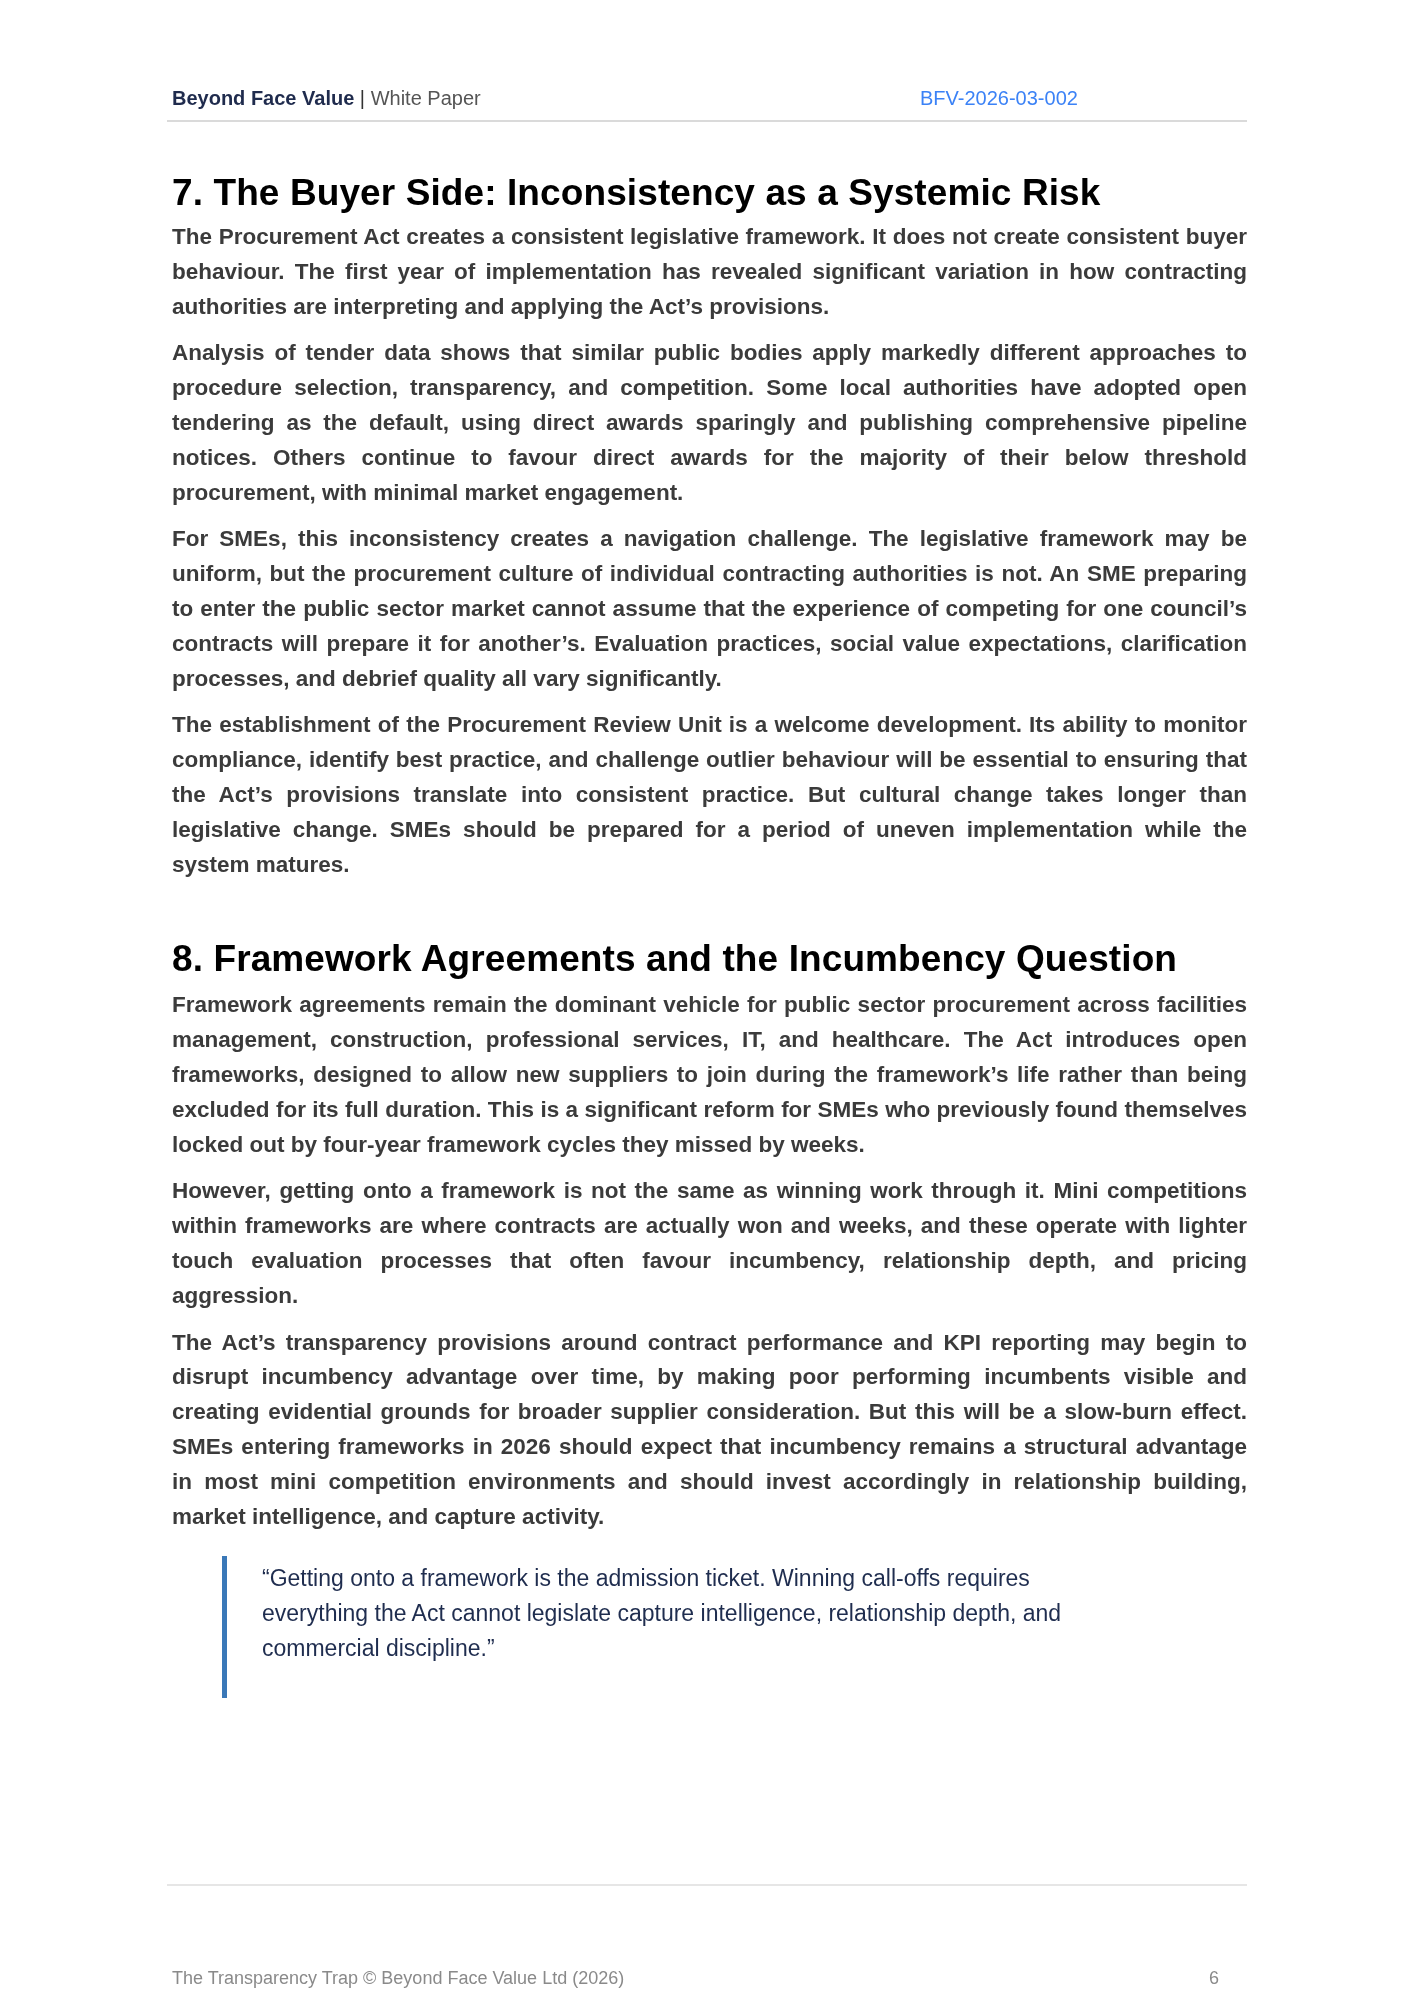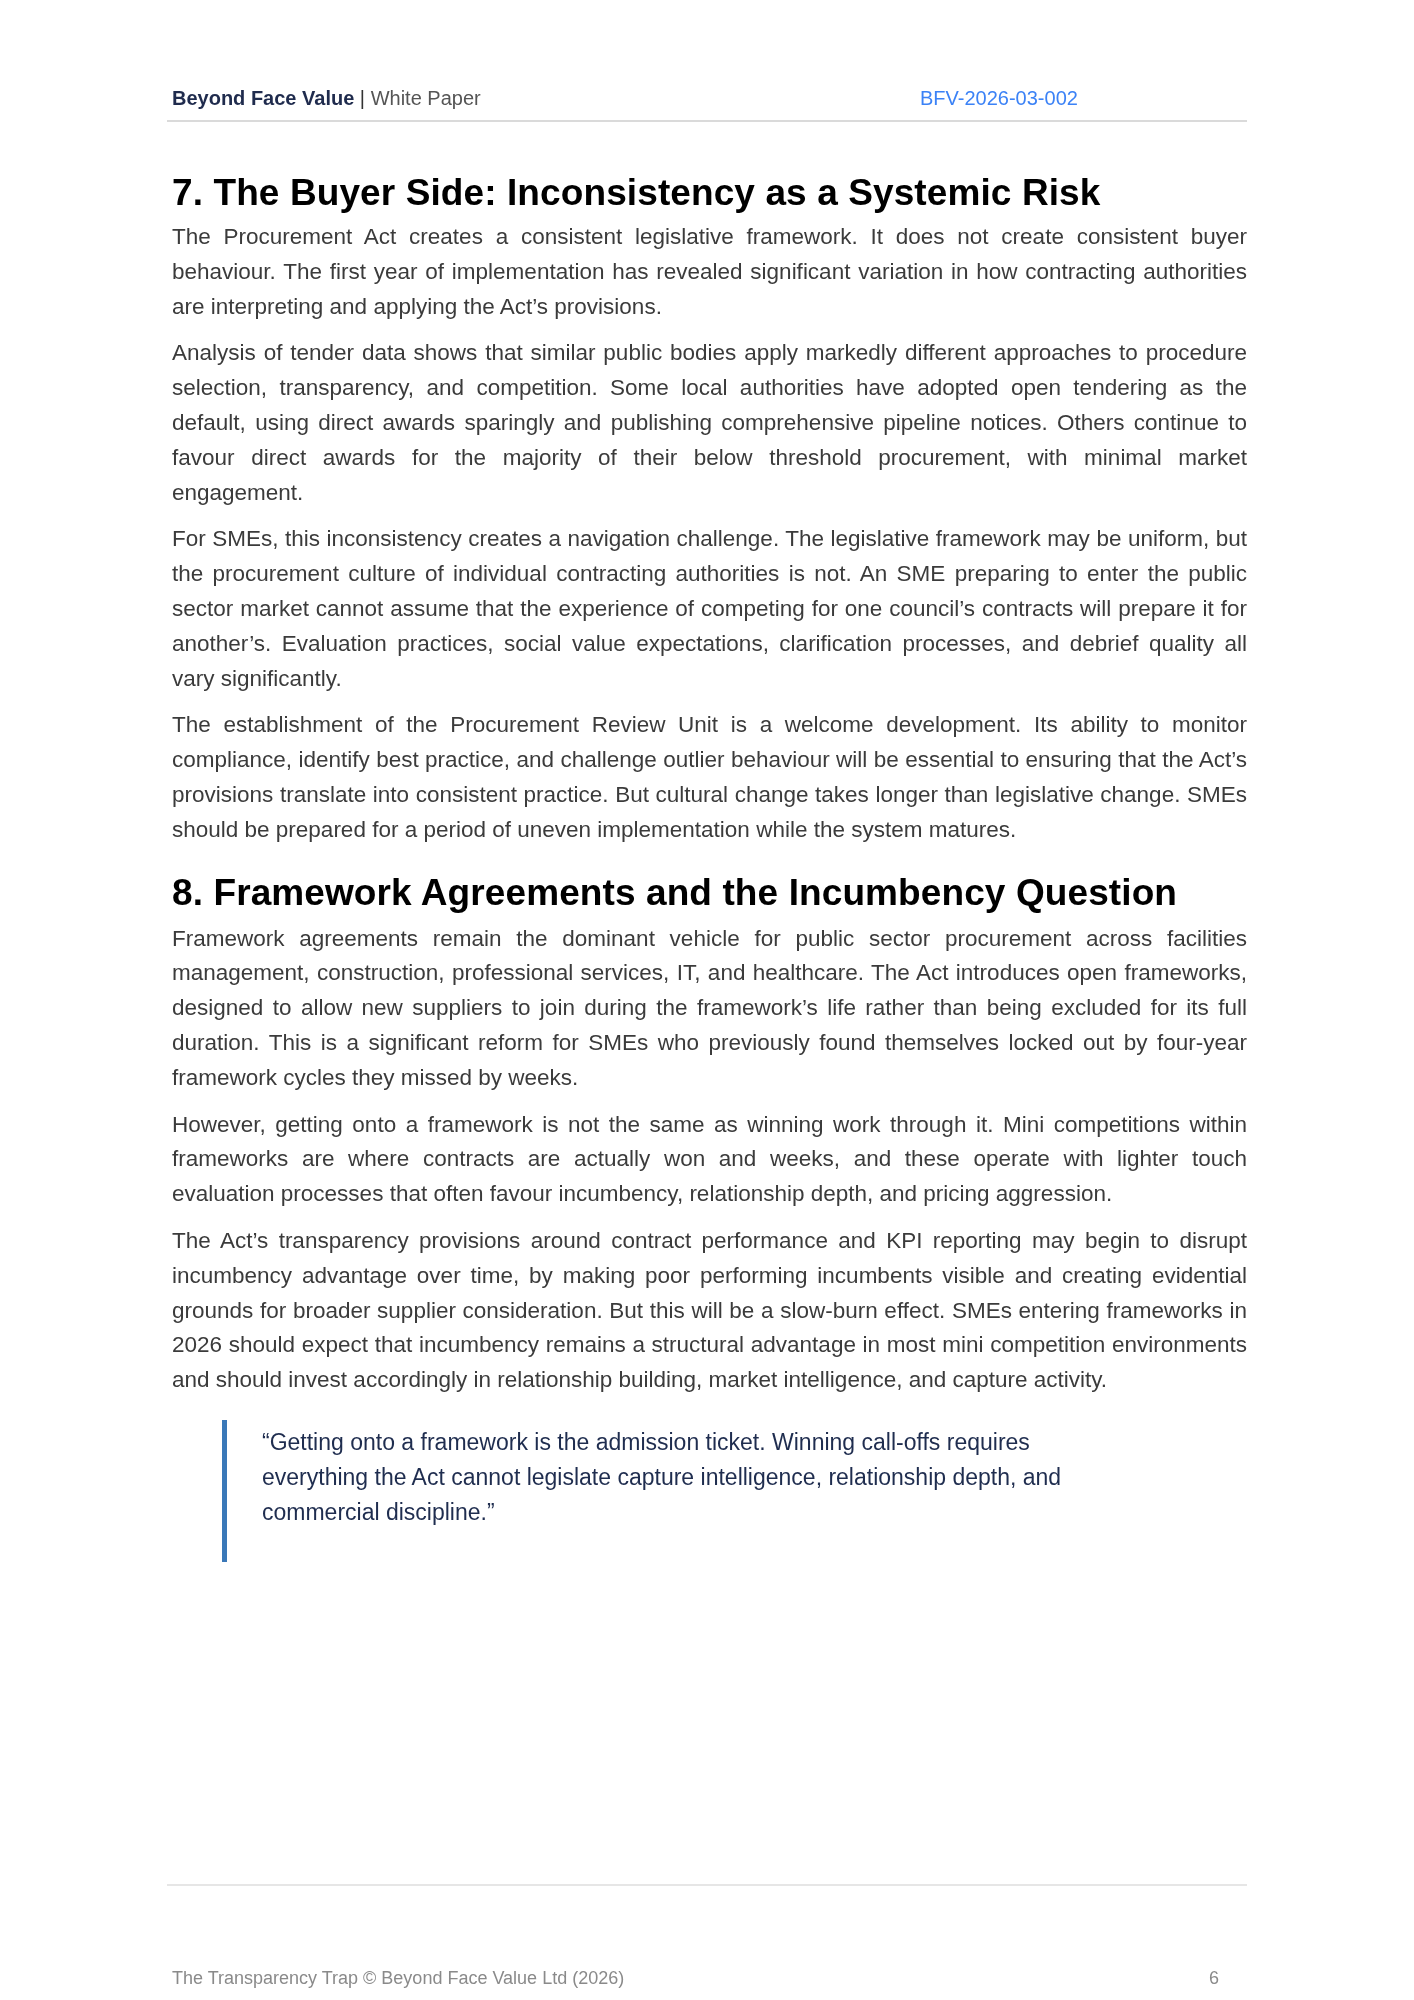--- a/index.html
+++ b/index.html
@@ -9,23 +9,23 @@
 
   .running-header { position: absolute; left: 172px; top: 84px; width: 1075px; height: 28px;
                     font-size: 20px; line-height: 28px; color: #555; }
   .running-header .brand { color: #1f2b4d; font-weight: bold; }
   .running-header .sep { color: #333; }
   .running-header .doc-id { position: absolute; left: 748px; top: 0; color: #3b82f6; }
   .header-rule { position: absolute; left: 167px; top: 120px; width: 1080px; height: 2px; background: #dadada; }
 
   .content { position: absolute; left: 172px; top: 168px; width: 1075px; }
   h2 { margin: 0; font-size: 37px; line-height: 50px; font-weight: bold; color: #000000; letter-spacing: 0.1px; }
-  p.body { margin: 0 0 12px 0; font-size: 22.5px; line-height: 34.8px; color: #3b3b3b; text-align: justify; }
+  p.body { margin: 0 0 12px 0; font-size: 22.5px; line-height: 34.8px; color: #3b3b3b; text-align: justify; font-weight: bold; }
   .sec7-title { margin-bottom: 2px; }
-  .sec8-title { margin-top: 20px; margin-bottom: 4px; }
+  .sec8-title { margin-top: 52px; margin-bottom: 4px; }
 
   .pull-quote { position: relative; margin: 22px 0 0 50px; padding: 0 0 0 35px;
                 border-left: 5px solid #3a78b8; width: 870px; min-height: 142px; }
   .pull-quote p { margin: 0; padding-top: 5px; font-size: 23px; line-height: 34.8px; color: #1f2d4f; }
 
   .footer-rule { position: absolute; left: 167px; top: 1884px; width: 1080px; height: 2px; background: #e6e6e6; }
   .running-footer { position: absolute; left: 172px; top: 1965px; width: 1047px; height: 26px;
                     font-size: 18px; line-height: 26px; color: #8a8a8a; }
   .running-footer .page-num { position: absolute; right: 0; top: 0; }
 </style>

